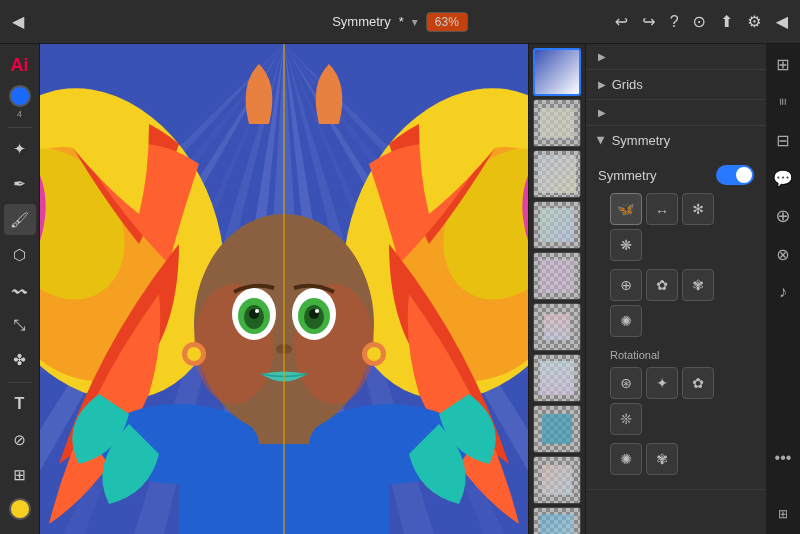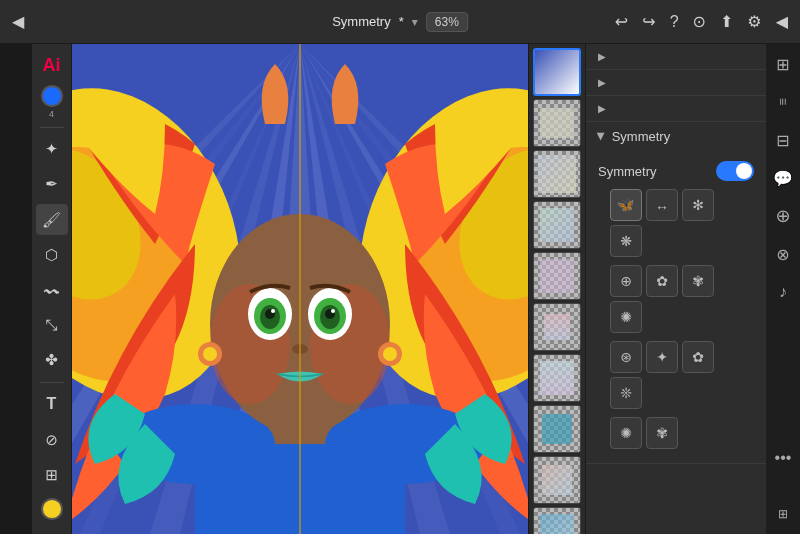--- a/index.html
+++ b/index.html
@@ -45,21 +45,21 @@
     .doc-title {
       color: #e0e0e0;
       font-size: 13px;
       font-weight: 500;
     }
     .doc-modified {
       color: #e0e0e0;
       font-size: 13px;
     }
     .zoom-badge {
-      background: #404040;
+      background: #c2410c;
       color: #ccc;
       font-size: 12px;
       padding: 2px 8px;
       border-radius: 4px;
       border: 1px solid #555;
     }
     .top-icon {
       color: #ccc;
       font-size: 16px;
       cursor: pointer;
@@ -77,21 +77,20 @@
     .left-toolbar {
       width: 40px;
       background: #2d2d2d;
       display: flex;
       flex-direction: column;
       align-items: center;
       padding: 6px 0;
       gap: 4px;
       flex-shrink: 0;
       border-right: 1px solid #1a1a1a;
-      margin-left: 32px;
     }
     .tool-btn {
       width: 32px;
       height: 32px;
       display: flex;
       align-items: center;
       justify-content: center;
       color: #ccc;
       font-size: 15px;
       cursor: pointer;
@@ -504,20 +503,21 @@
 
     <div class="panel-section">
       <div class="section-row">
         <span class="section-chevron">▶</span>
       </div>
     </div>
 
     <div class="panel-section">
       <div class="section-row">
         <span class="section-chevron">▶</span>
+        <span class="section-label">Grids</span>
       </div>
     </div>
 
     <div class="panel-section">
       <div class="section-row">
         <span class="section-chevron">▶</span>
       </div>
     </div>
 
     <div class="panel-section section-expanded">
@@ -540,20 +540,21 @@
           <div class="grid-icon-btn">❋</div>
         </div>
 
         <div class="grid-icons-row">
           <div class="grid-icon-btn">⊕</div>
           <div class="grid-icon-btn">✿</div>
           <div class="grid-icon-btn">✾</div>
           <div class="grid-icon-btn">✺</div>
         </div>
 
+        <div class="grid-section-label">Rotational</div>
 
         <div class="grid-icons-row">
           <div class="grid-icon-btn">⊛</div>
           <div class="grid-icon-btn">✦</div>
           <div class="grid-icon-btn">✿</div>
           <div class="grid-icon-btn">❊</div>
         </div>
 
         <div class="grid-icons-row">
           <div class="grid-icon-btn">✺</div>

